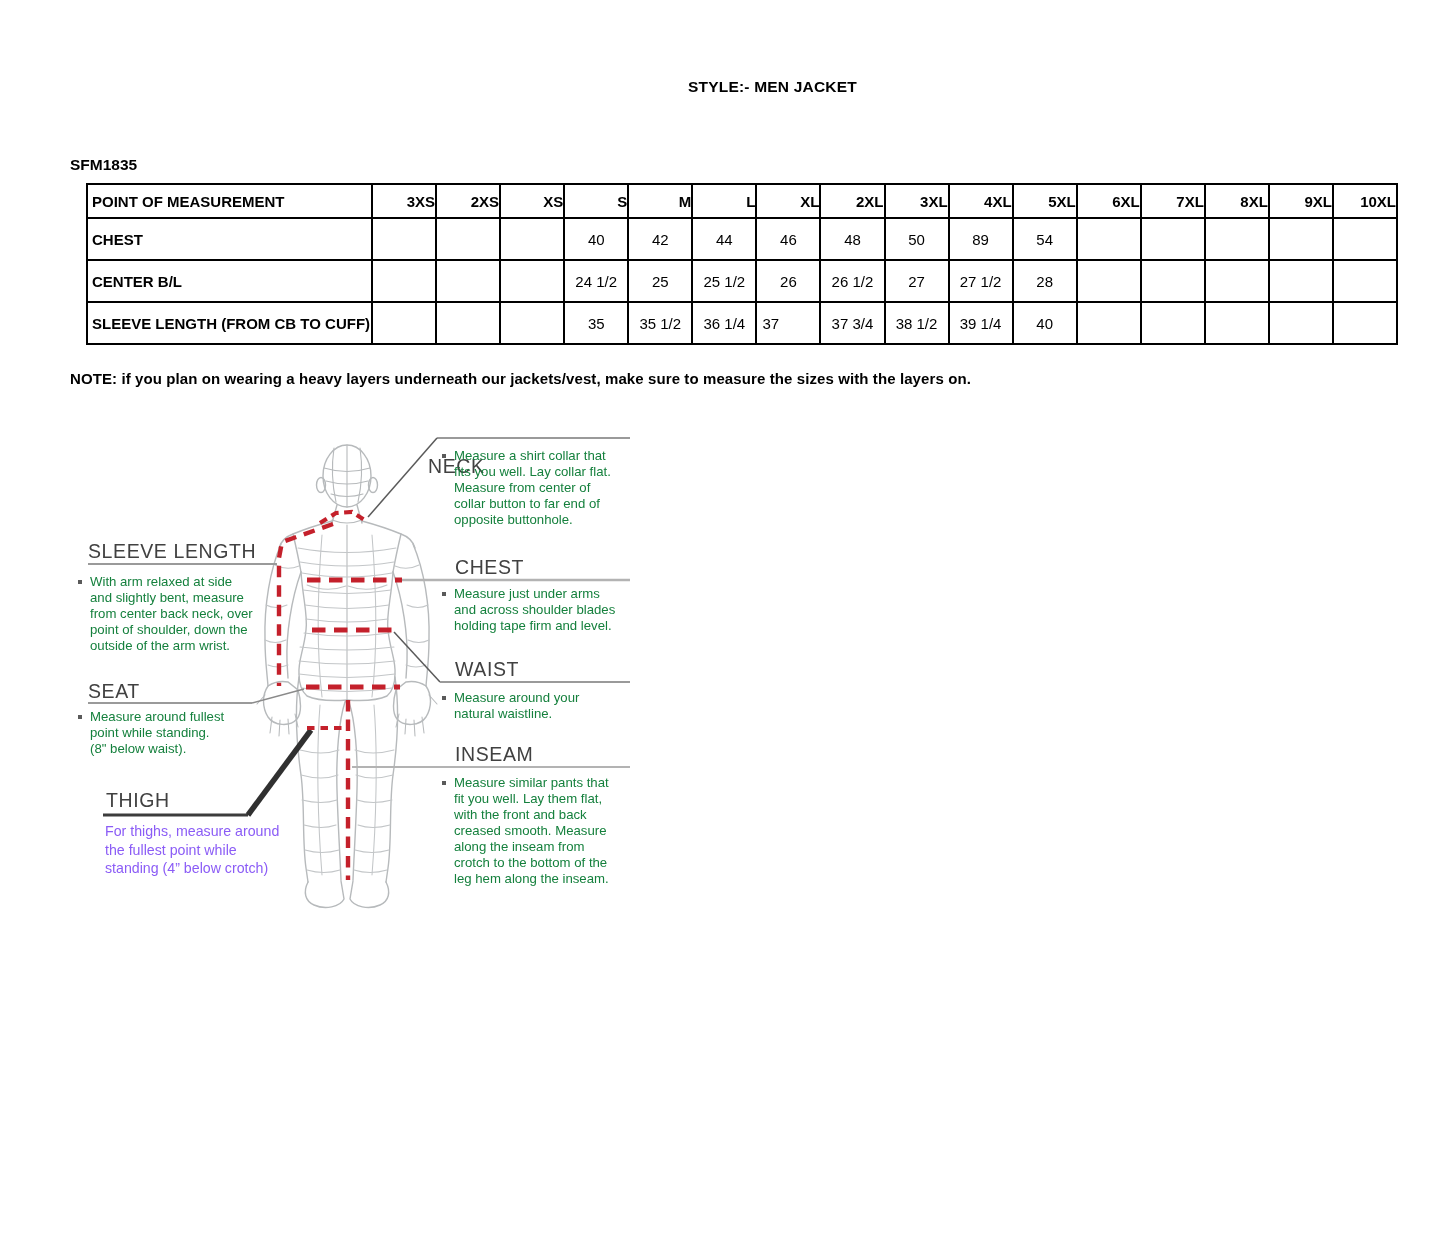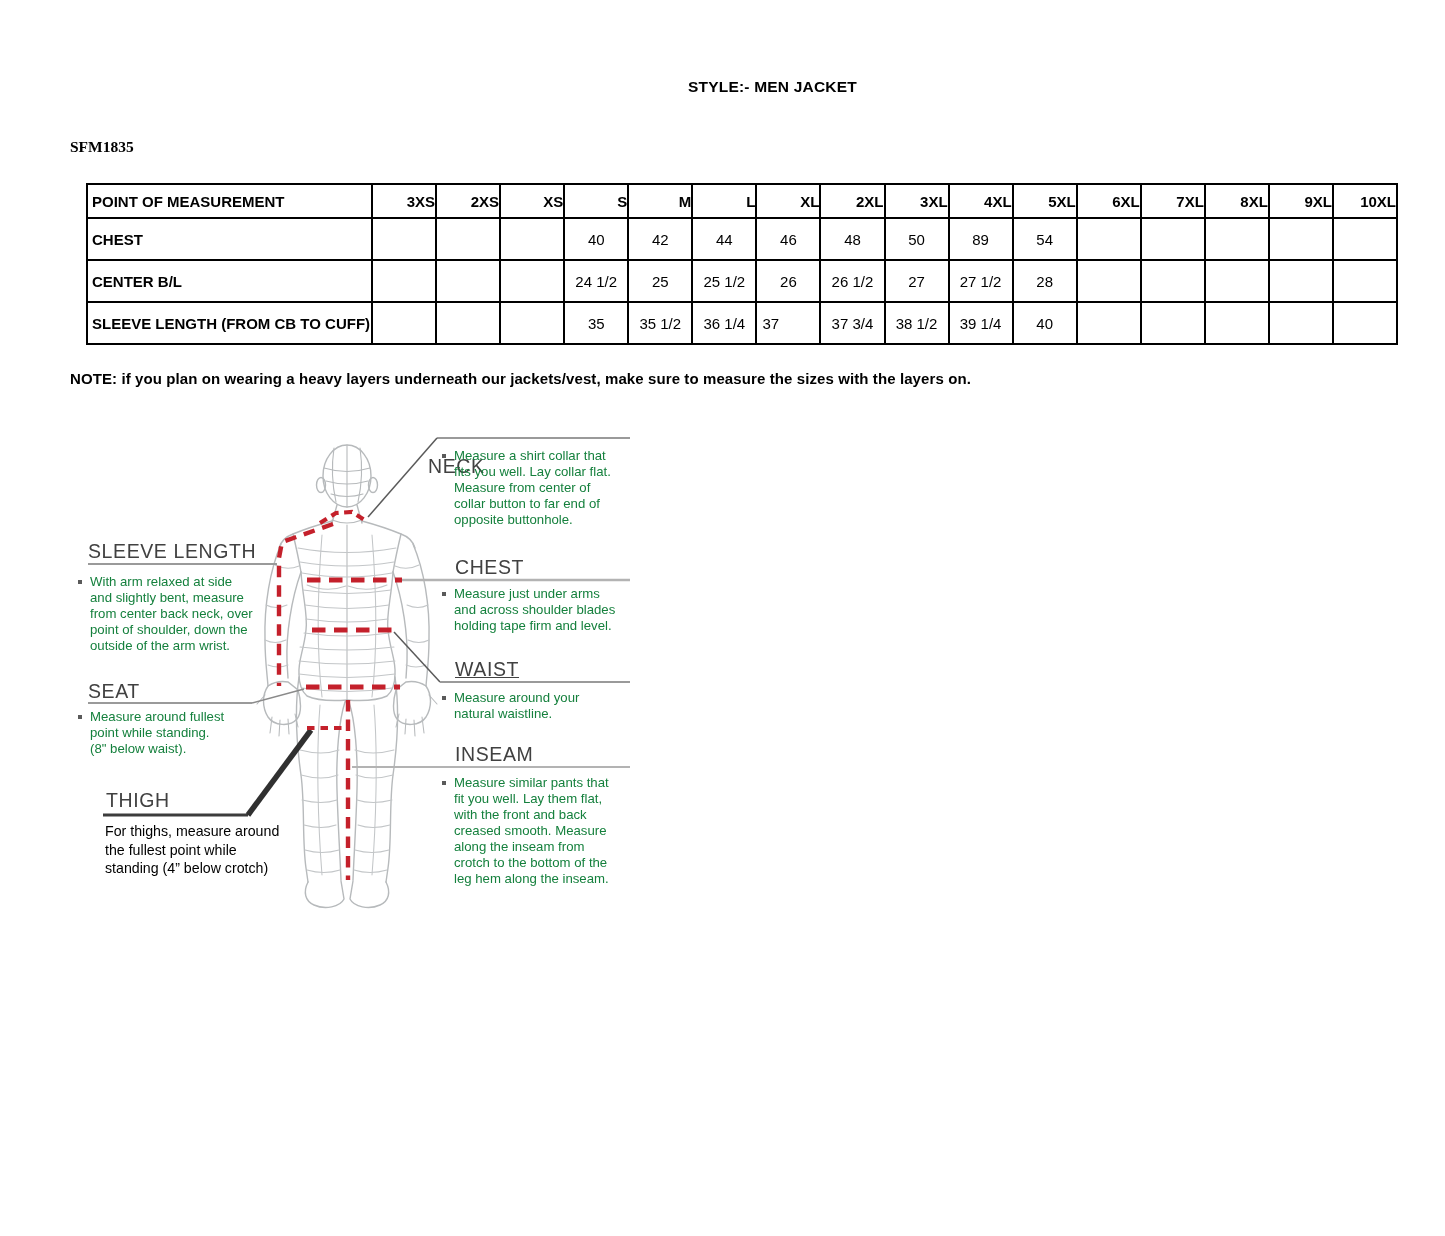--- a/index.html
+++ b/index.html
@@ -9,22 +9,22 @@
     background:#ffffff;
     font-family:"Liberation Sans", sans-serif;
     color:#000;
     overflow:hidden;
   }
   .doc-title{
     position:absolute;left:688px;top:78px;
     font-size:15.5px;font-weight:bold;letter-spacing:.2px;
   }
   .style-code{
-    position:absolute;left:70px;top:138px;
-    font-size:15.5px;font-weight:bold;font-family:Liberation Serif, serif;
+    position:absolute;left:70px;top:156px;
+    font-size:15.5px;font-weight:bold;
   }
   .size-table{
     position:absolute;left:66px;top:183px;
     width:1312px;
     border-collapse:collapse;table-layout:fixed;
     font-size:15px;
     margin-left:20px;
   }
   .size-table th,.size-table td{
     border:2px solid #000;
@@ -53,21 +53,21 @@
     position:absolute;display:flex;align-items:flex-start;
     font-size:13.2px;line-height:16px;color:#15803d;
   }
   .dia-desc .bullet{
     flex:none;width:4px;height:4px;background:#5a5a5a;
     margin:6px 8px 0 0;
   }
   .dia-desc .lines{white-space:pre-line;width:200px;}
   .thigh-desc{
     position:absolute;
-    font-size:14.2px;line-height:18.5px;color:#000000;
+    font-size:14.2px;line-height:18.5px;color:#8b5cf6;
     white-space:pre-line;width:210px;
   }
 </style>
 </head>
 <body>
 
 <div class="page">
 
   <div class="doc-title">STYLE:- MEN JACKET</div>
   <div class="style-code">SFM1835</div>
@@ -302,21 +302,21 @@
     </div>
 
     <div class="dia-title" style="left:455px;top:556px;">CHEST</div>
     <div class="dia-desc" style="left:442px;top:586px;">
       <span class="bullet"></span>
       <span class="lines">Measure just under arms
 and across shoulder blades
 holding tape firm and level.</span>
     </div>
 
-    <div class="dia-title" style="left:455px;top:658px;text-decoration:underline;">WAIST</div>
+    <div class="dia-title" style="left:455px;top:658px;">WAIST</div>
     <div class="dia-desc" style="left:442px;top:690px;">
       <span class="bullet"></span>
       <span class="lines">Measure around your
 natural waistline.</span>
     </div>
 
     <div class="dia-title" style="left:455px;top:743px;">INSEAM</div>
     <div class="dia-desc" style="left:442px;top:775px;">
       <span class="bullet"></span>
       <span class="lines">Measure similar pants that

